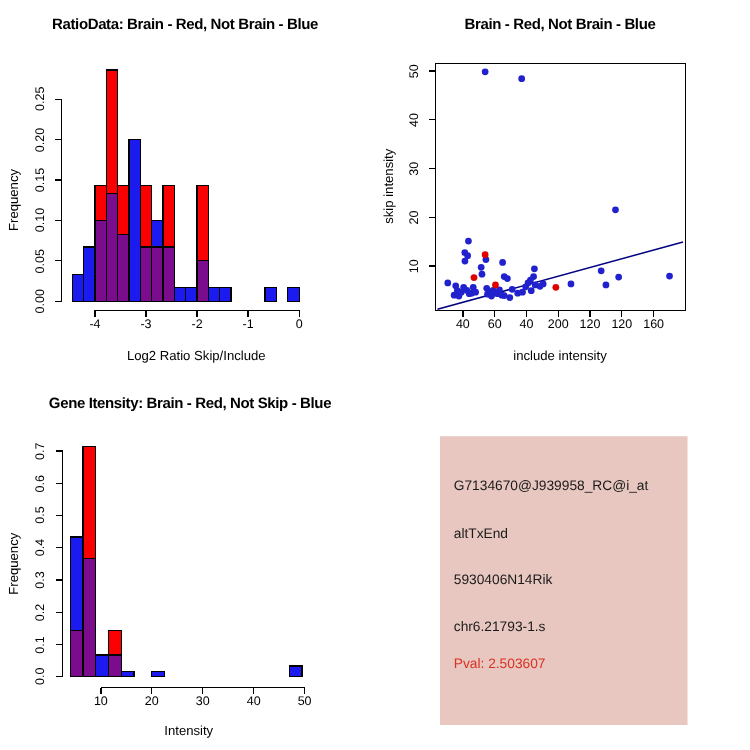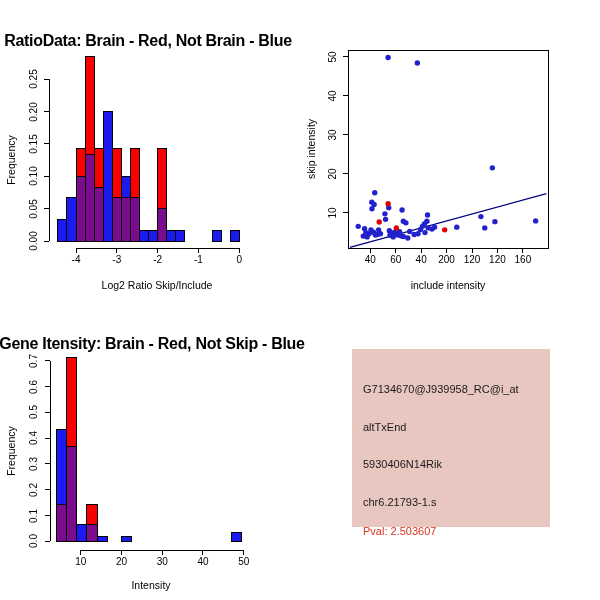--- a/index.html
+++ b/index.html
@@ -4,27 +4,27 @@
 <style>
   html,body{margin:0;padding:0;background:#ffffff;}
   .canvas{
     position:relative;width:600px;height:600px;background:#ffffff;
     font-family:"Liberation Sans","DejaVu Sans",sans-serif;overflow:hidden;
   }
   .canvas svg{position:absolute;left:0;top:0;}
   .panel{position:absolute;left:0;top:0;width:100%;height:100%;pointer-events:none;}
   .ptitle{
     position:absolute;transform:translateX(-50%);
-    font-weight:bold;font-size:16px;letter-spacing:-0.3px;white-space:nowrap;color:#000;margin-top:20px;
+    font-weight:bold;font-size:12px;letter-spacing:-0.3px;white-space:nowrap;color:#000;
   }
   .xlab{position:absolute;transform:translateX(-50%);font-size:10.5px;white-space:nowrap;color:#000;}
   .ylab{position:absolute;transform:translate(-50%,-50%) rotate(-90deg);font-size:10.5px;white-space:nowrap;color:#000;}
   .xtick{position:absolute;transform:translateX(-50%);font-size:10px;white-space:nowrap;color:#000;}
   .ytick{position:absolute;transform:translate(-50%,-50%) rotate(-90deg);font-size:10px;white-space:nowrap;color:#000;}
-  .info-box{position:absolute;left:352px;top:349px;width:198px;height:178px;}
+  .info-box{position:absolute;left:352px;top:349px;width:198px;height:231px;}
   .iline{position:absolute;left:11px;font-size:11px;white-space:nowrap;}
 </style>
 </head>
 <body>
 
 <div class="canvas">
   <svg id="plot-svg" width="600" height="600">
       <line x1="49.3" y1="241" x2="49.3" y2="79.30000000000001" stroke="#000000" stroke-width="1" shape-rendering="crispEdges"></line>
       <line x1="76" y1="248.3" x2="239.3" y2="248.3" stroke="#000000" stroke-width="1" shape-rendering="crispEdges"></line>
       <line x1="76" y1="248.3" x2="76" y2="253.3" stroke="#000000" stroke-width="1" shape-rendering="crispEdges"></line>
@@ -161,20 +161,21 @@
       <rect x="231.47500000000002" y="532.786" width="10.1875" height="8.51400000000001" fill="#1b1bef" stroke="#000000" stroke-width="1" shape-rendering="crispEdges"></rect>
     </svg>
 
   <div class="panel">
     <div class="ptitle" style="left:148px;top:12px;">RatioData: Brain - Red, Not Brain - Blue</div>
     <div class="xlab" style="left:157px;top:279px;">Log2 Ratio Skip/Include</div>
     <div class="ylab" style="left:11px;top:160px;">Frequency</div>
   </div>
 
   <div class="panel">
+    <div class="ptitle" style="left:448px;top:12px;">Brain - Red, Not Brain - Blue</div>
     <div class="xlab" style="left:448px;top:279px;">include intensity</div>
     <div class="ylab" style="left:311px;top:149px;">skip intensity</div>
   </div>
 
   <div class="panel">
     <div class="ptitle" style="left:152px;top:315px;">Gene Itensity: Brain - Red, Not Skip - Blue</div>
     <div class="xlab" style="left:151px;top:579px;">Intensity</div>
     <div class="ylab" style="left:11px;top:451px;">Frequency</div>
   </div>
 

